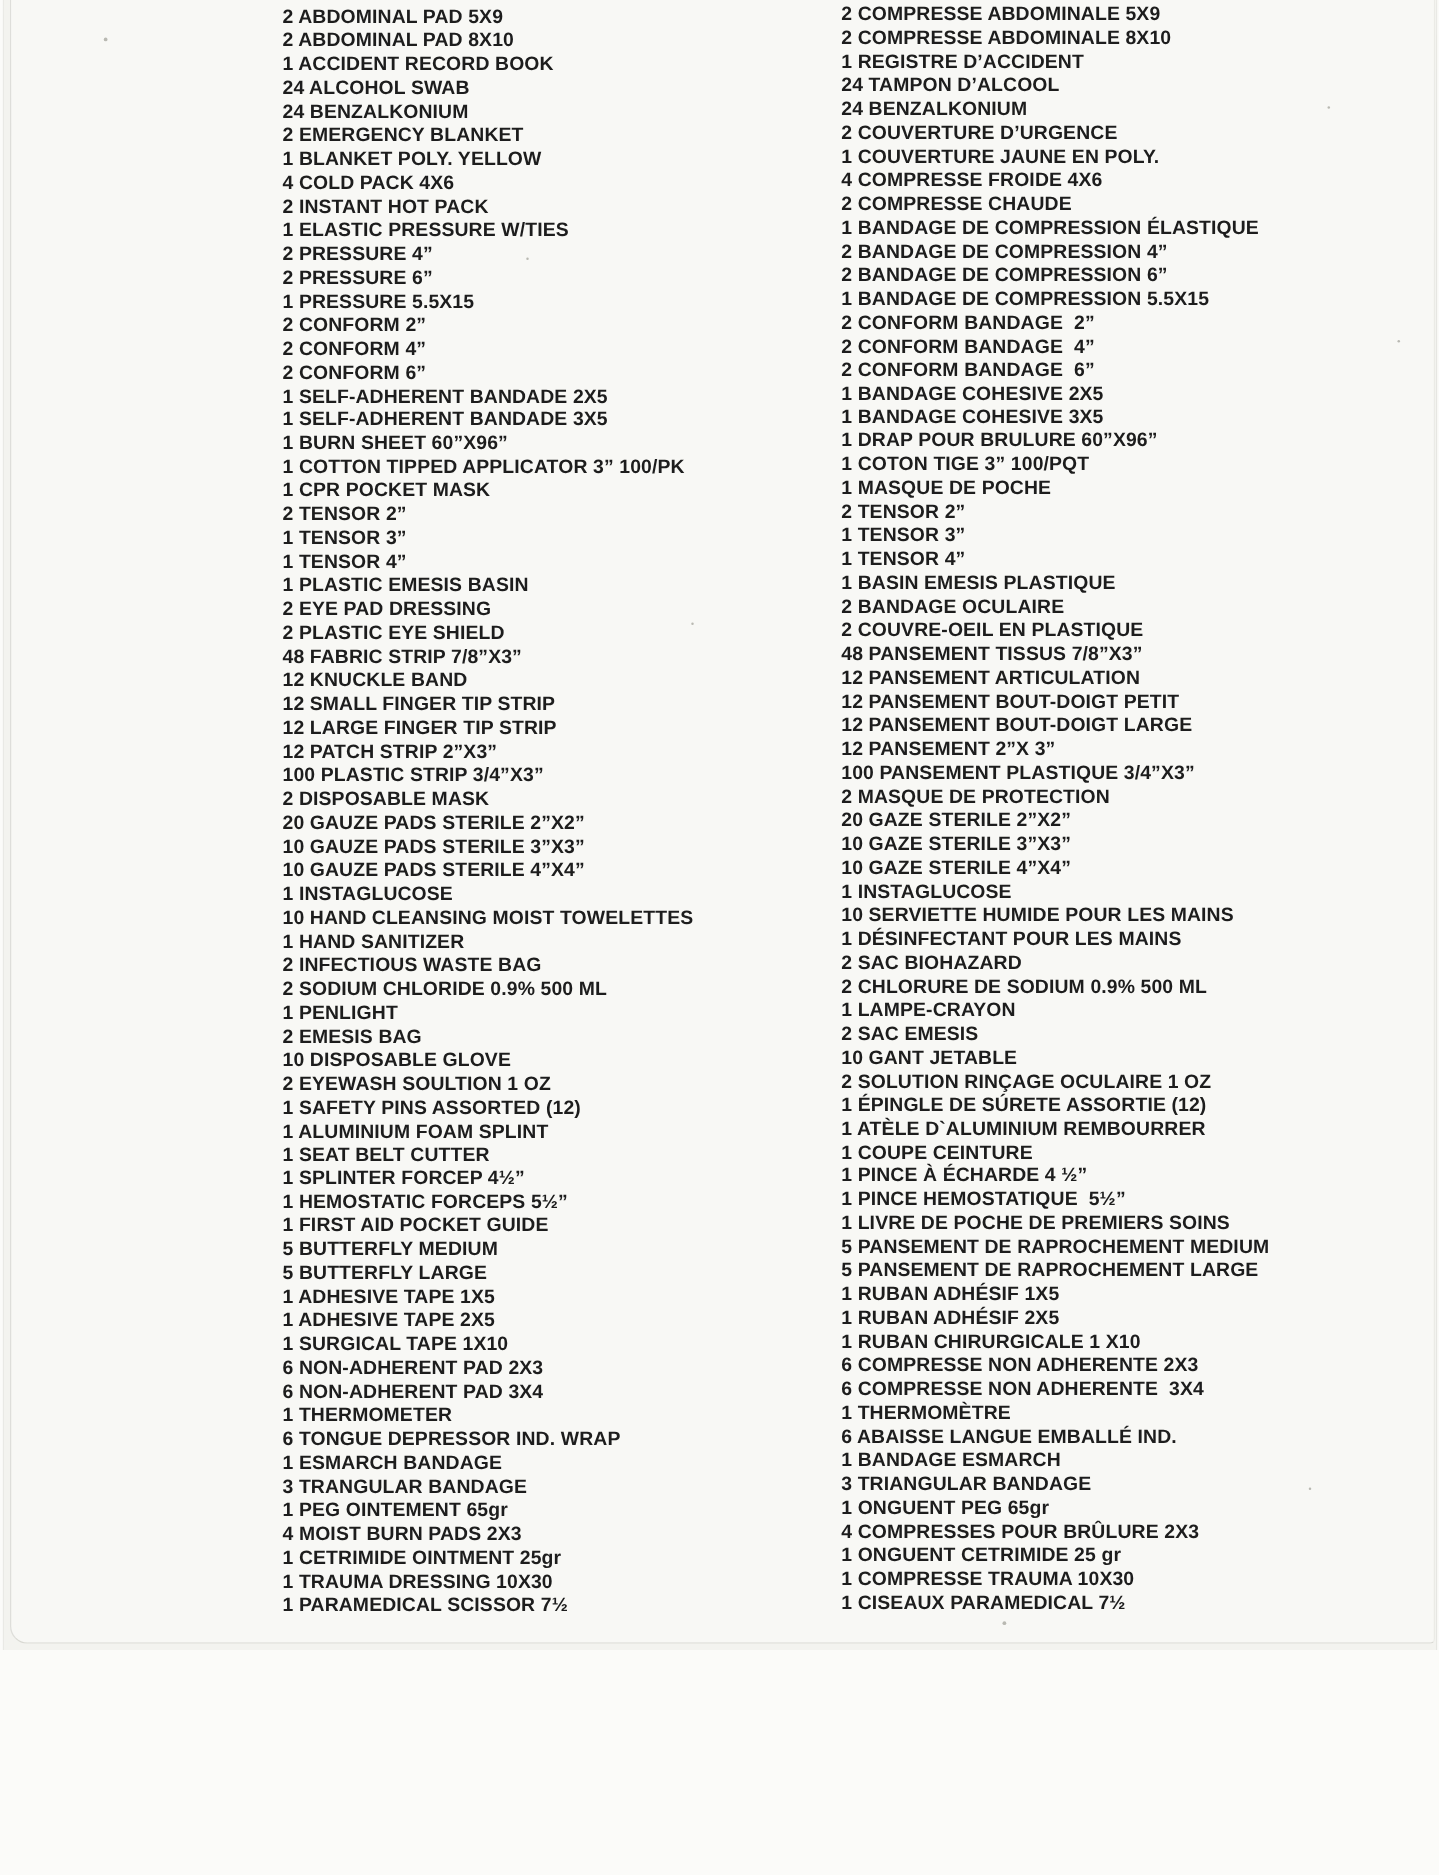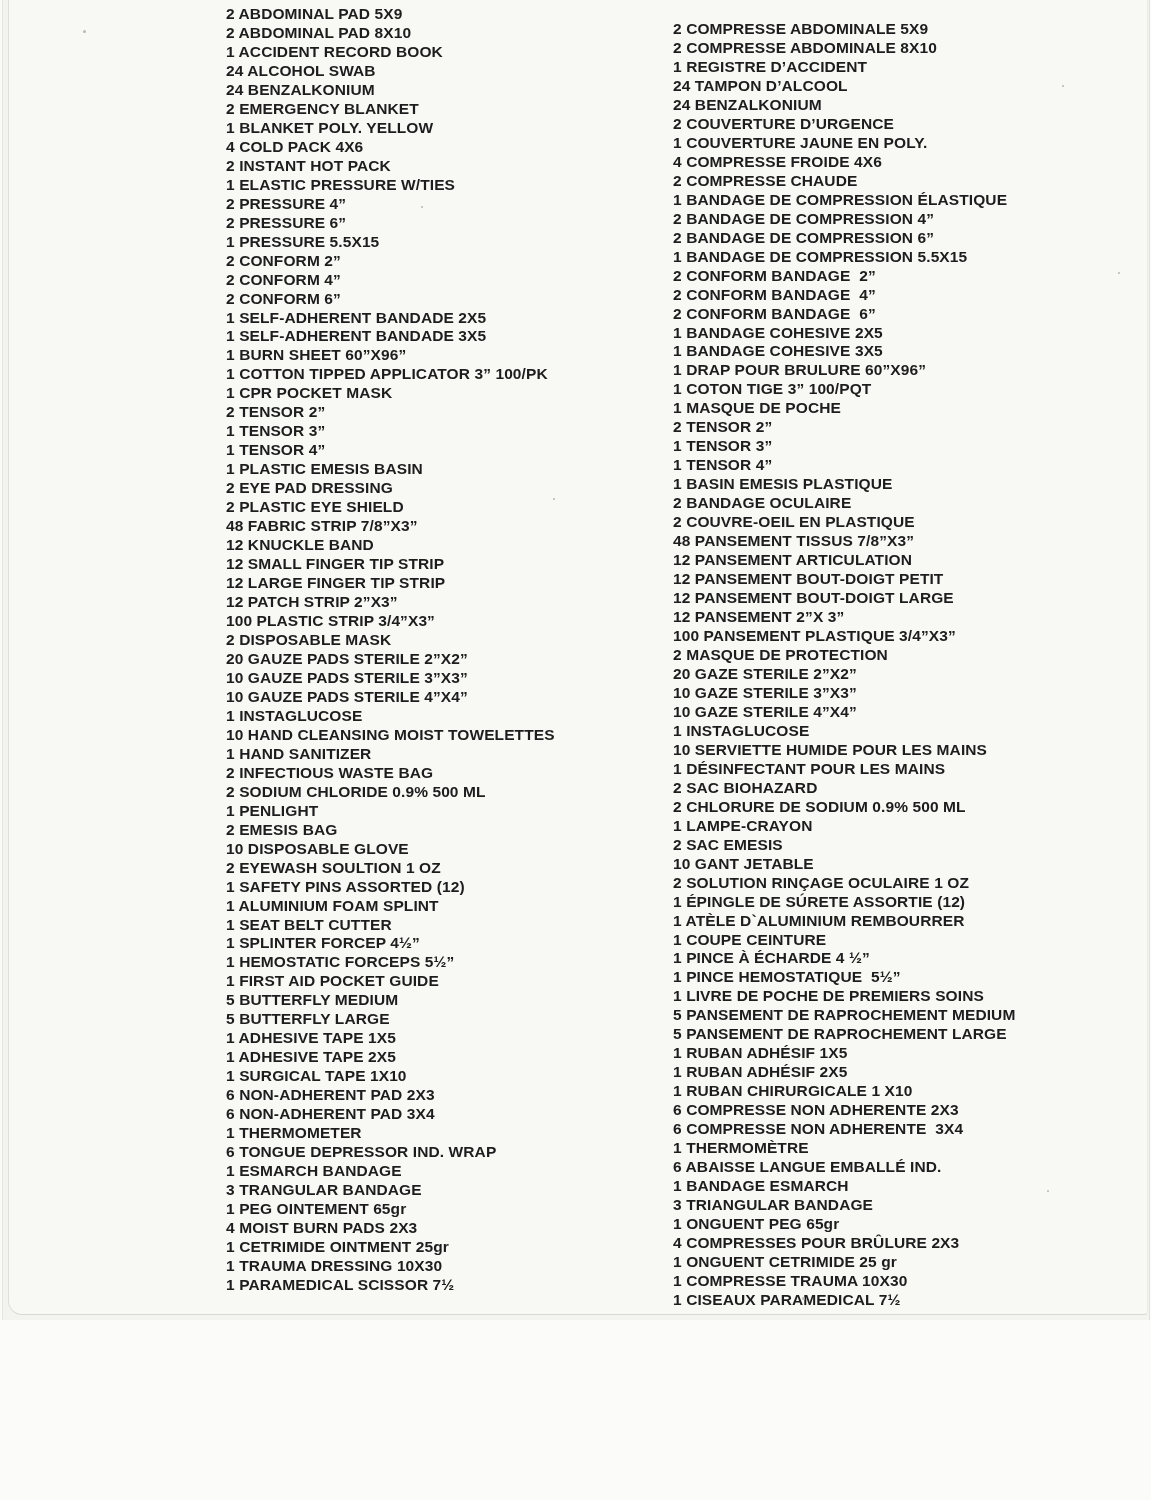--- a/index.html
+++ b/index.html
@@ -42,21 +42,21 @@
     position: absolute;
     top: 0;
     color: var(--ink, #1d1d1d);
     font-size: 15.5px;
     font-weight: 700;
     line-height: 18.97px;
     letter-spacing: 0.1px;
     white-space: pre;
   }
   .col-en { left: 217px; top: 13px; }
-  .col-fr { left: 664px; top: 11px; margin-top: 17px; }
+  .col-fr { left: 664px; top: 11px; }
   .line { height: 18.97px; }
   .speck { position: absolute; border-radius: 50%; }
 </style>
 </head>
 <body>
 
 <div class="scan">
   <div class="under-sheet"></div>
   <div class="paper">
     <div class="col col-en"><div class="line">2 ABDOMINAL PAD 5X9</div><div class="line">2 ABDOMINAL PAD 8X10</div><div class="line">1 ACCIDENT RECORD BOOK</div><div class="line">24 ALCOHOL SWAB</div><div class="line">24 BENZALKONIUM</div><div class="line">2 EMERGENCY BLANKET</div><div class="line">1 BLANKET POLY. YELLOW</div><div class="line">4 COLD PACK 4X6</div><div class="line">2 INSTANT HOT PACK</div><div class="line">1 ELASTIC PRESSURE W/TIES</div><div class="line">2 PRESSURE 4”</div><div class="line">2 PRESSURE 6”</div><div class="line">1 PRESSURE 5.5X15</div><div class="line">2 CONFORM 2”</div><div class="line">2 CONFORM 4”</div><div class="line">2 CONFORM 6”</div><div class="line">1 SELF-ADHERENT BANDADE 2X5</div><div class="line">1 SELF-ADHERENT BANDADE 3X5</div><div class="line">1 BURN SHEET 60”X96”</div><div class="line">1 COTTON TIPPED APPLICATOR 3” 100/PK</div><div class="line">1 CPR POCKET MASK</div><div class="line">2 TENSOR 2”</div><div class="line">1 TENSOR 3”</div><div class="line">1 TENSOR 4”</div><div class="line">1 PLASTIC EMESIS BASIN</div><div class="line">2 EYE PAD DRESSING</div><div class="line">2 PLASTIC EYE SHIELD</div><div class="line">48 FABRIC STRIP 7/8”X3”</div><div class="line">12 KNUCKLE BAND</div><div class="line">12 SMALL FINGER TIP STRIP</div><div class="line">12 LARGE FINGER TIP STRIP</div><div class="line">12 PATCH STRIP 2”X3”</div><div class="line">100 PLASTIC STRIP 3/4”X3”</div><div class="line">2 DISPOSABLE MASK</div><div class="line">20 GAUZE PADS STERILE 2”X2”</div><div class="line">10 GAUZE PADS STERILE 3”X3”</div><div class="line">10 GAUZE PADS STERILE 4”X4”</div><div class="line">1 INSTAGLUCOSE</div><div class="line">10 HAND CLEANSING MOIST TOWELETTES</div><div class="line">1 HAND SANITIZER</div><div class="line">2 INFECTIOUS WASTE BAG</div><div class="line">2 SODIUM CHLORIDE 0.9% 500 ML</div><div class="line">1 PENLIGHT</div><div class="line">2 EMESIS BAG</div><div class="line">10 DISPOSABLE GLOVE</div><div class="line">2 EYEWASH SOULTION 1 OZ</div><div class="line">1 SAFETY PINS ASSORTED (12)</div><div class="line">1 ALUMINIUM FOAM SPLINT</div><div class="line">1 SEAT BELT CUTTER</div><div class="line">1 SPLINTER FORCEP 4½”</div><div class="line">1 HEMOSTATIC FORCEPS 5½”</div><div class="line">1 FIRST AID POCKET GUIDE</div><div class="line">5 BUTTERFLY MEDIUM</div><div class="line">5 BUTTERFLY LARGE</div><div class="line">1 ADHESIVE TAPE 1X5</div><div class="line">1 ADHESIVE TAPE 2X5</div><div class="line">1 SURGICAL TAPE 1X10</div><div class="line">6 NON-ADHERENT PAD 2X3</div><div class="line">6 NON-ADHERENT PAD 3X4</div><div class="line">1 THERMOMETER</div><div class="line">6 TONGUE DEPRESSOR IND. WRAP</div><div class="line">1 ESMARCH BANDAGE</div><div class="line">3 TRANGULAR BANDAGE</div><div class="line">1 PEG OINTEMENT 65gr</div><div class="line">4 MOIST BURN PADS 2X3</div><div class="line">1 CETRIMIDE OINTMENT 25gr</div><div class="line">1 TRAUMA DRESSING 10X30</div><div class="line">1 PARAMEDICAL SCISSOR 7½</div></div>

